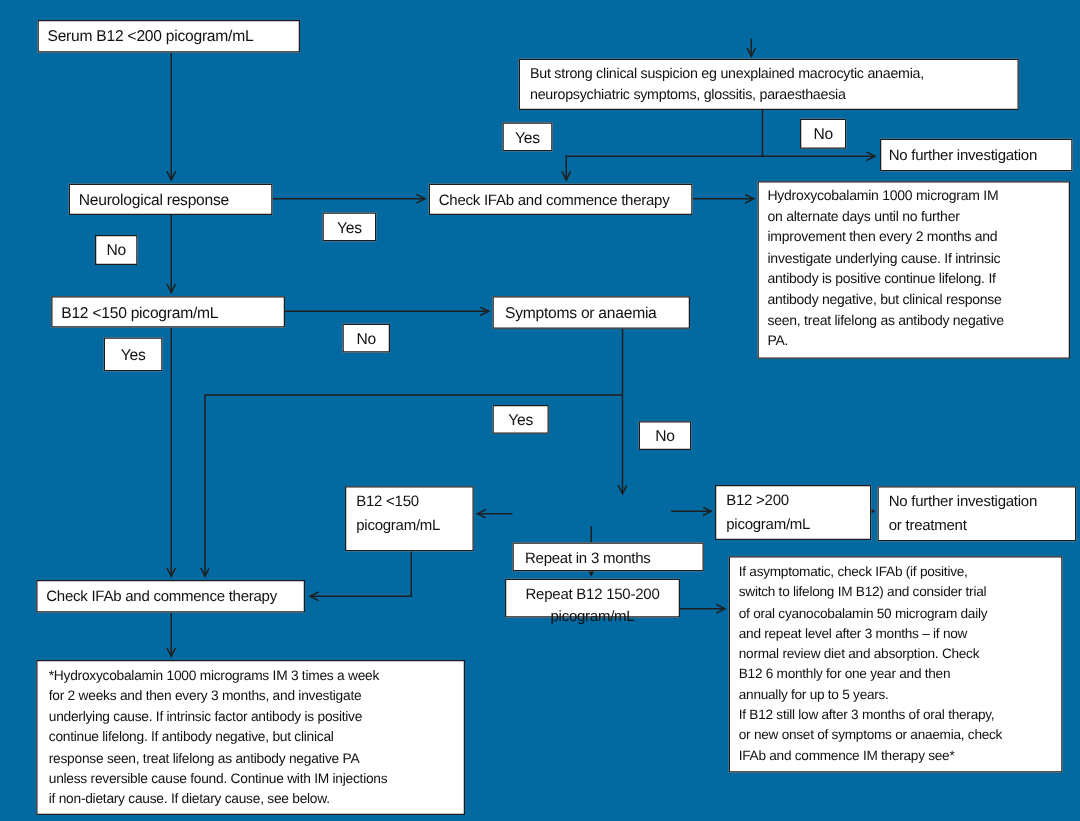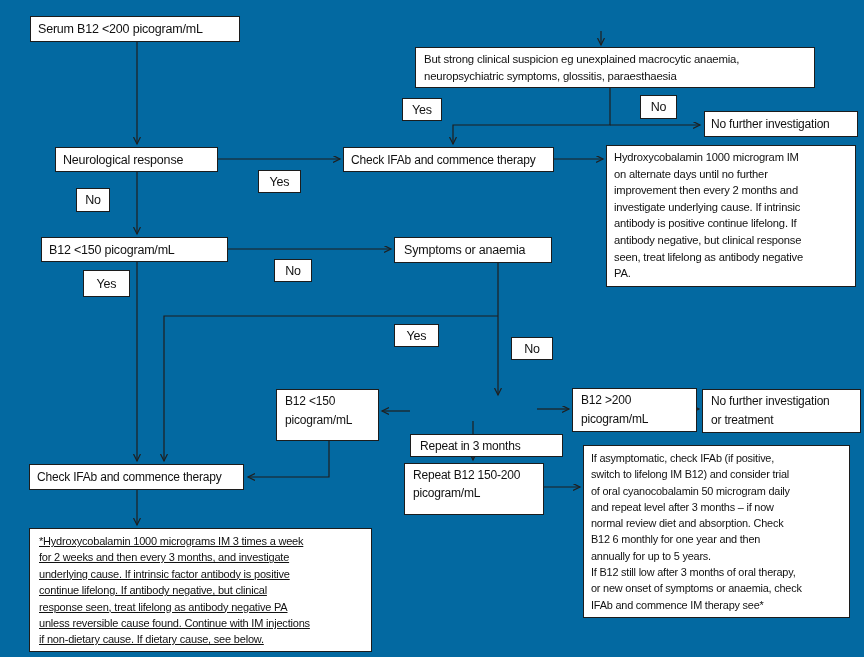--- a/index.html
+++ b/index.html
@@ -112,35 +112,35 @@
   <div class="node" style="left:410px;top:398px;width:153px;height:23px;font-size:12px;padding:0 9px;margin-top:36px;">Repeat in 3 months</div>
 
   <div class="node ml" style="left:572px;top:388px;width:125px;height:44px;font-size:12px;line-height:19px;padding:2px 8px;">B12 &gt;200
 picogram/mL</div>
 
   <div class="node ml" style="left:702px;top:389px;width:159px;height:44px;font-size:12px;line-height:19px;padding:2px 8px;">No further investigation
 or treatment</div>
 
   <div class="node" style="left:29px;top:464px;width:215px;height:26px;font-size:12px;">Check IFAb and commence therapy</div>
 
-  <div class="node ml" style="left:404px;top:463px;width:140px;height:52px;font-size:12px;line-height:18px;padding:2px 8px;">Repeat B12 150-200
+  <div class="node ml" style="left:404px;top:463px;width:140px;height:31px;font-size:12px;line-height:18px;padding:2px 8px;text-align:center;">Repeat B12 150-200
 picogram/mL</div>
 
   <div class="node ml" style="left:583px;top:445px;width:267px;height:173px;font-size:10.9px;line-height:16.3px;padding:4px 7px;">If asymptomatic, check IFAb (if positive,
 switch to lifelong IM B12) and consider trial
 of oral cyanocobalamin 50 microgram daily
 and repeat level after 3 months – if now
 normal review diet and absorption. Check
 B12 6 monthly for one year and then
 annually for up to 5 years.
 If B12 still low after 3 months of oral therapy,
 or new onset of symptoms or anaemia, check
 IFAb and commence IM therapy see*</div>
 
-  <div class="node ml" style="left:29px;top:528px;width:343px;height:124px;font-size:11px;line-height:16.4px;padding:4px 9px;text-decoration:underline;">*Hydroxycobalamin 1000 micrograms IM 3 times a week
+  <div class="node ml" style="left:29px;top:528px;width:343px;height:124px;font-size:11px;line-height:16.4px;padding:4px 9px;">*Hydroxycobalamin 1000 micrograms IM 3 times a week
 for 2 weeks and then every 3 months, and investigate
 underlying cause. If intrinsic factor antibody is positive
 continue lifelong. If antibody negative, but clinical
 response seen, treat lifelong as antibody negative PA
 unless reversible cause found. Continue with IM injections
 if non-dietary cause. If dietary cause, see below.</div>
 
 </div>
 
 </body></html>

